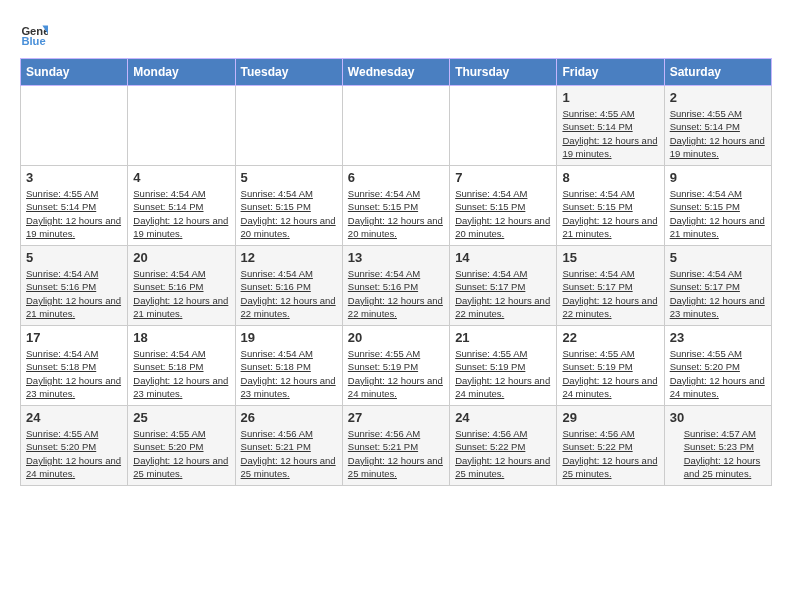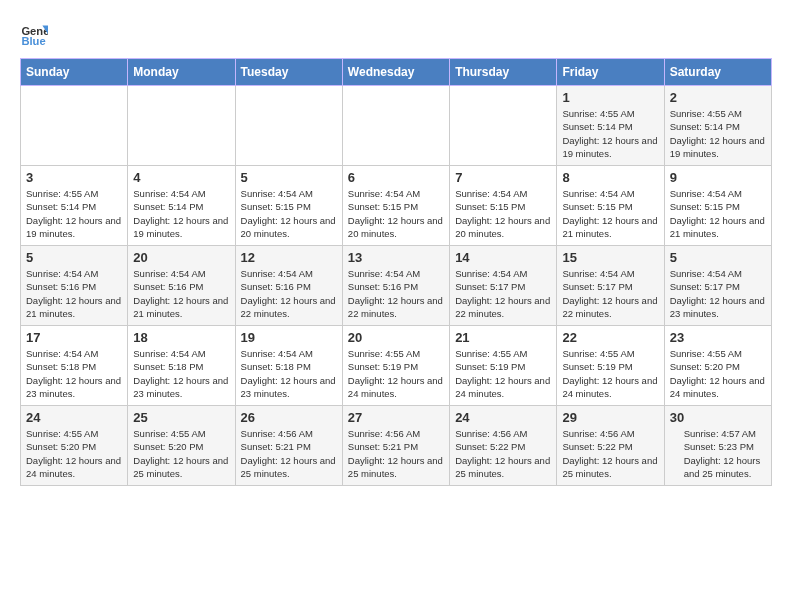--- a/index.html
+++ b/index.html
@@ -70,20 +70,21 @@
       font-size: 13px;
       font-weight: bold;
       color: #333;
       display: block;
       margin-bottom: 2px;
     }
     .day-info {
       font-size: 9.5px;
       color: #333;
       line-height: 1.4;
+      text-decoration: underline;
     }
     .empty-cell {
       background: #fff !important;
     }
   </style>
 </head>
 <body>
 
 <div class="header">
   <div class="logo">

